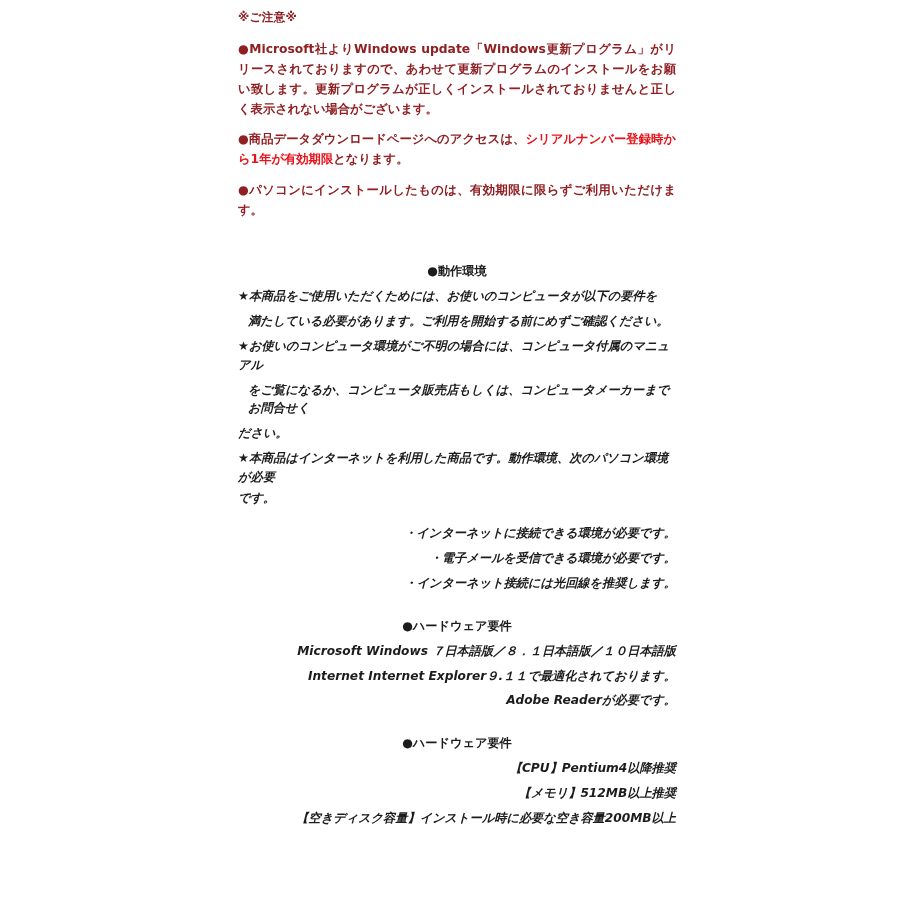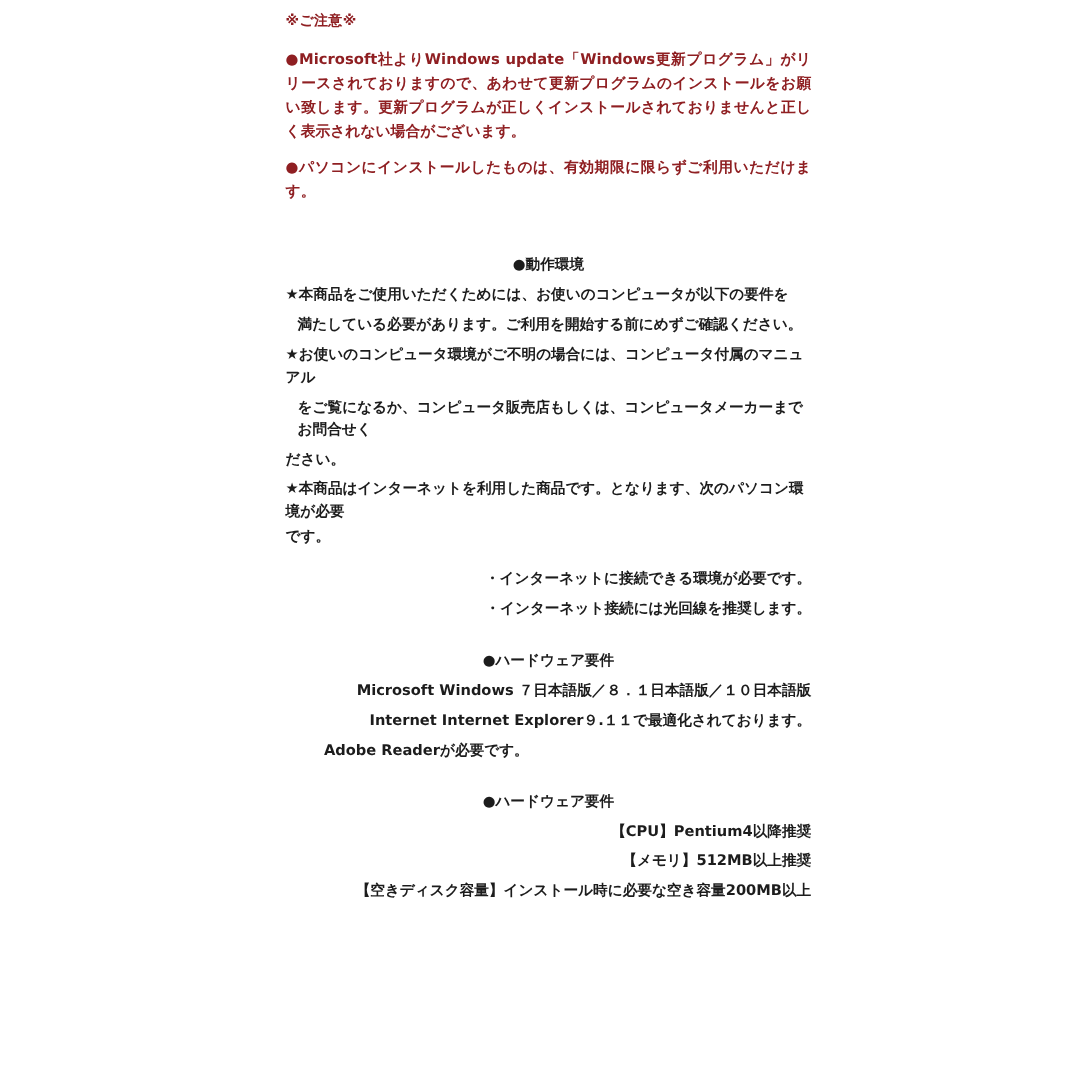--- a/index.html
+++ b/index.html
@@ -52,64 +52,67 @@
     font-size: 12.2px;
     line-height: 1.55;
     font-weight: bold;
   }
   .sec-head {
     margin-bottom: 6px;
     text-align: center;
   }
   .req-line {
     margin-bottom: 6px;
+    font-style: italic;
   }
   .req-line.indent-1 { padding-left: 10px; }
   .req-line.indent-2 { padding-left: 22px; text-align: right; }
-  .req-line.indent-3 { padding-left: 32px; }
+  .req-line.indent-3 { padding-left: 32px; text-align: right; }
   .req-line.tight { margin-bottom: 2px; }
 
   .gap-s { height: 10px; }
   .gap-m { height: 18px; }
   .gap-l { height: 26px; }
   .sw-col-gap { display: inline-block; width: 26px; }
 </style>
 </head>
 <body>
 
 <div class="page">
   <div class="content">
 
     <div class="notice-block">
       <div class="notice-title">※ご注意※</div>
 
       <div class="notice-para">●Microsoft社よりWindows update「Windows更新プログラム」がリリースされておりますので、あわせて更新プログラムのインストールをお願い致します。更新プログラムが正しくインストールされておりませんと正しく表示されない場合がございます。</div>
 
 
+      <div class="notice-para"><span>●商品データダウンロードページへのアクセスは、</span><span class="hl-red">シリアルナンバー登録時から1年が有効期限</span><span>となります。</span></div>
 
       <div class="notice-para">●パソコンにインストールしたものは、有効期限に限らずご利用いただけます。</div>
     </div>
 
     <div class="gap-l"></div>
 
     <div class="req-block">
 
       <div class="sec-head">●動作環境</div>
 
       <div class="req-line">★本商品をご使用いただくためには、お使いのコンピュータが以下の要件を</div>
       <div class="req-line indent-1">満たしている必要があります。ご利用を開始する前にめずご確認ください。</div>
       <div class="req-line">★お使いのコンピュータ環境がご不明の場合には、コンピュータ付属のマニュアル</div>
       <div class="req-line indent-1">をご覧になるか、コンピュータ販売店もしくは、コンピュータメーカーまでお問合せく</div>
       <div class="req-line">ださい。</div>
-      <div class="req-line tight">★本商品はインターネットを利用した商品です。となります、次のパソコン環境が必要</div>
+      <div class="req-line tight">★本商品はインターネットを利用した商品です。動作環境、次のパソコン環境が必要</div>
       <div class="req-line">です。</div>
 
       <div class="gap-s"></div>
 
       <div class="req-line indent-2">・インターネットに接続できる環境が必要です。</div>
+      <div class="req-line indent-2">・電子メールを受信できる環境が必要です。</div>
       <div class="req-line indent-2">・インターネット接続には光回線を推奨します。</div>
 
       <div class="gap-m"></div>
 
       <div class="sec-head indent-1">●ハードウェア要件</div>
       <div class="req-line indent-2">Microsoft Windows ７日本語版／８．１日本語版／１０日本語版</div>
       <div class="req-line indent-2">Internet Internet Explorer９.１１で最適化されております。</div>
       <div class="req-line indent-3">Adobe Readerが必要です。</div>
 
       <div class="gap-m"></div>

